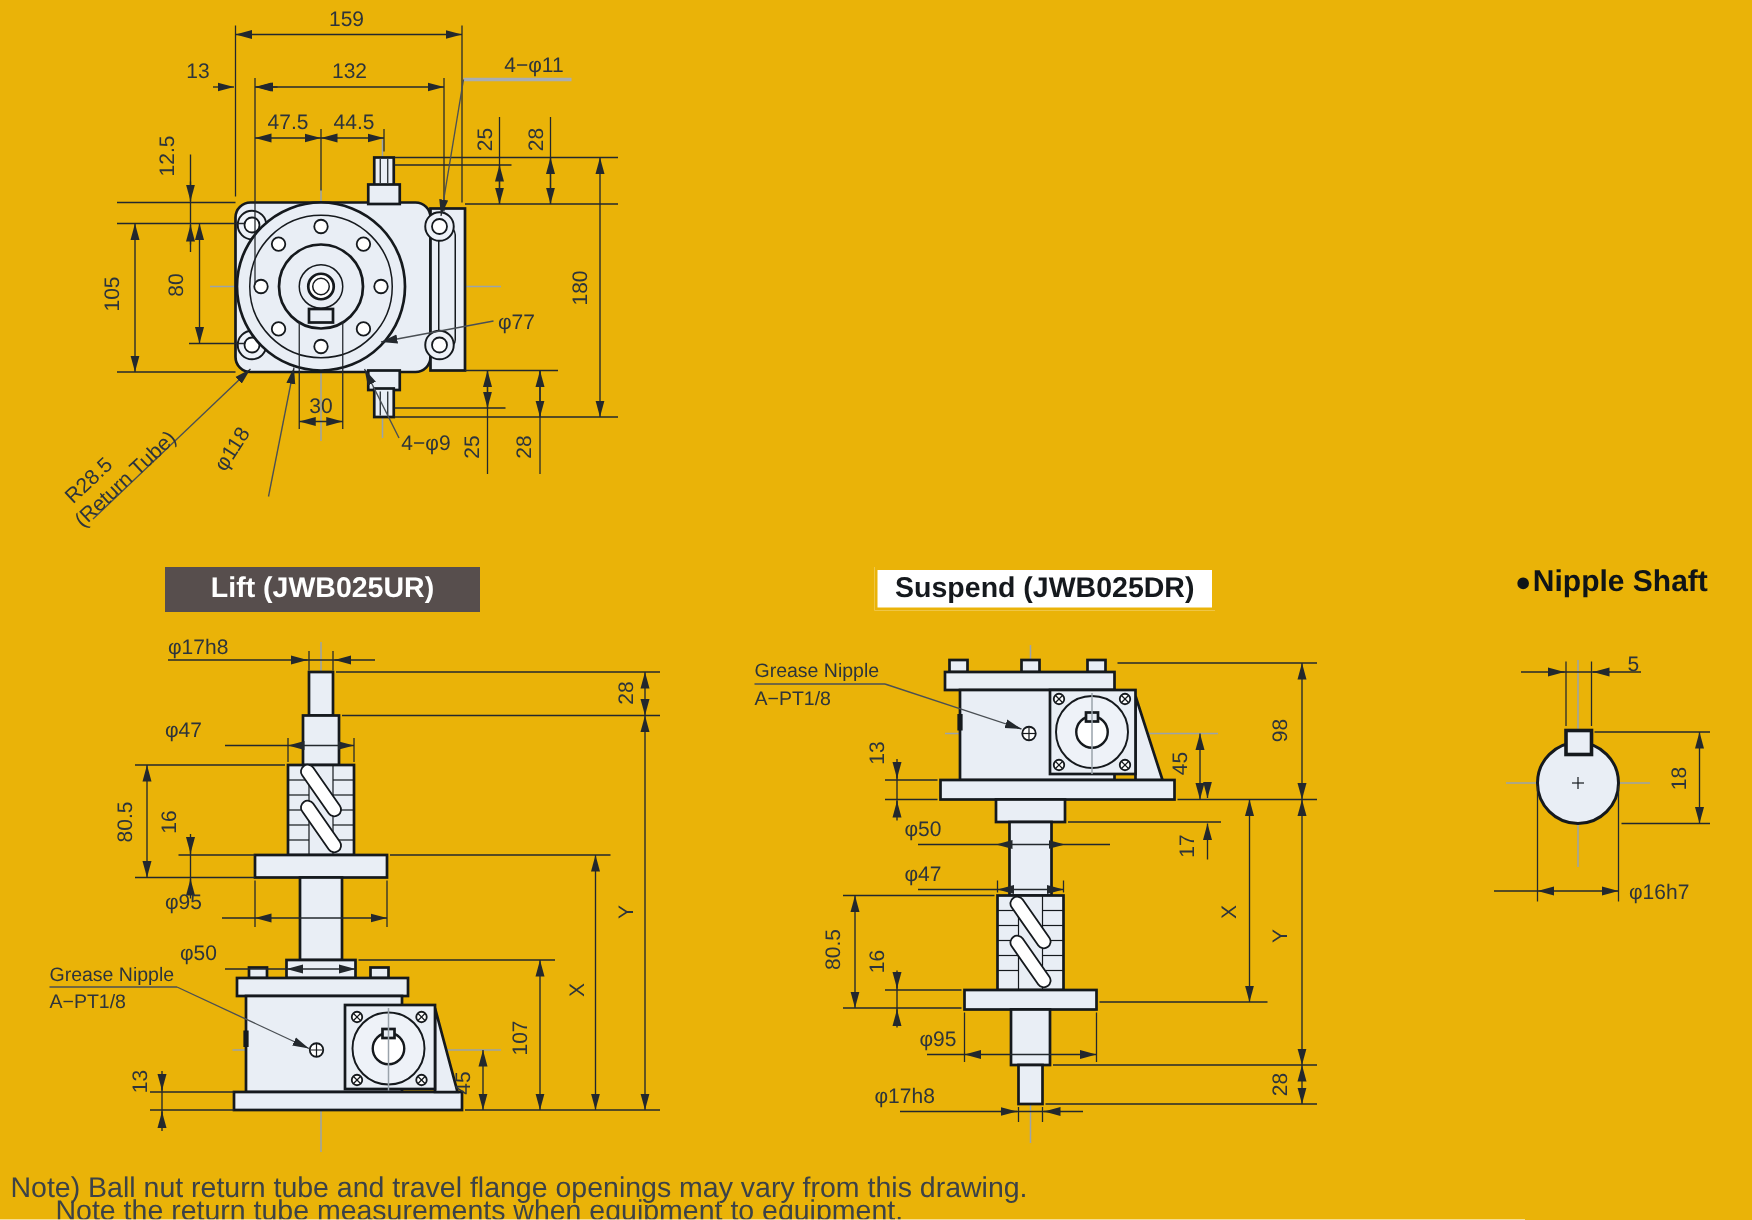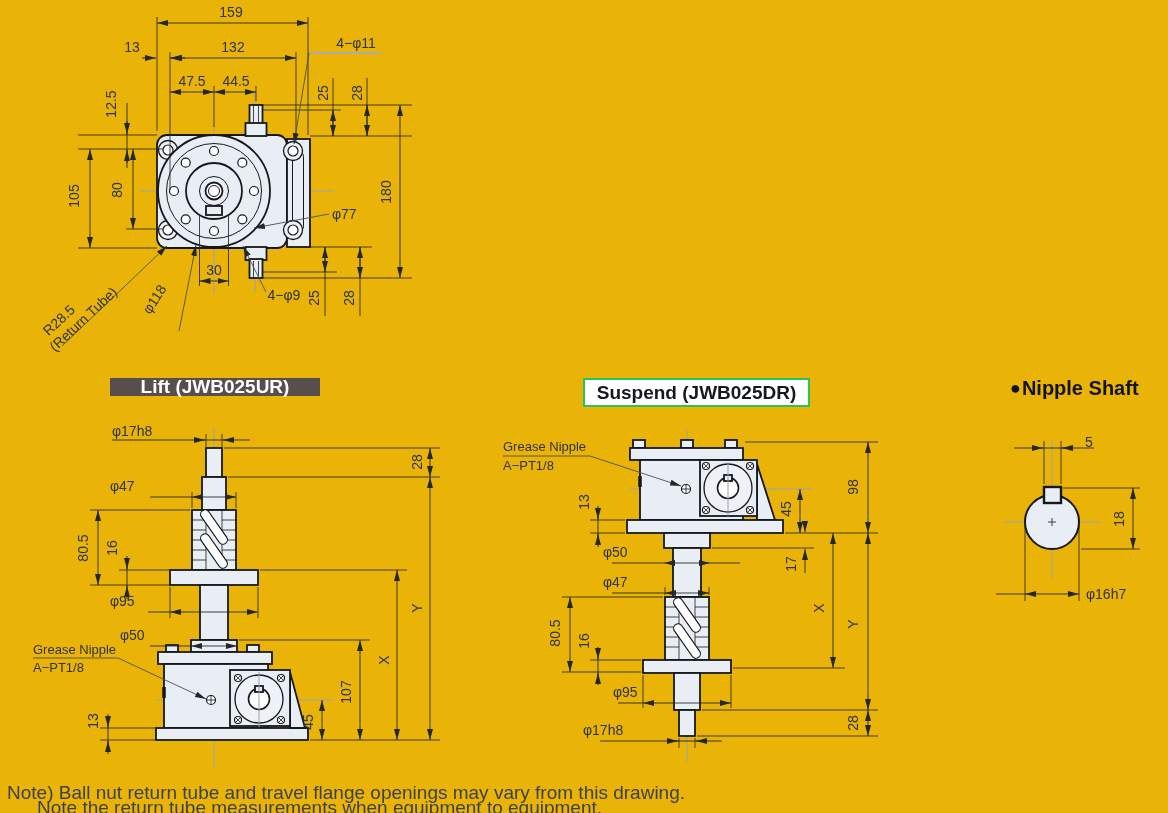--- a/index.html
+++ b/index.html
@@ -13,23 +13,23 @@
   .p2 {fill:#eef2f8;stroke:#15191d;stroke-width:1.3;}
   .pw {fill:#ffffff;stroke:#15191d;stroke-width:1.2;}
   .thin{fill:none;stroke:#15191d;stroke-width:1;}
   .det{stroke:#15191d;stroke-width:0.8;fill:none;}
   .ext{stroke:#23282d;stroke-width:0.85;fill:none;}
   .dim{stroke:#23282d;stroke-width:0.9;fill:none;}
   .cl {stroke:#9aa3ab;stroke-width:1;fill:none;}
   .ldr{stroke:#4a4f54;stroke-width:0.9;fill:none;}
   .hdr{position:absolute;display:flex;align-items:center;justify-content:center;
        font-weight:bold;font-size:19px;}
-  .hdr-lift{left:110px;top:378px;width:210px;height:18px;background:#574e4d;color:#ffffff;}
+  .hdr-lift{left:110px;top:378px;width:210px;height:30px;background:#574e4d;color:#ffffff;}
   .hdr-suspend{left:583px;top:378px;width:223px;height:25px;background:#ffffff;
-       border:2px solid #22c55e;color:#15191d;}
+       border:2px solid #eab308;color:#15191d;}
   .hdr-input{position:absolute;left:1010px;top:377px;font-weight:bold;font-size:20px;
        color:#101417;display:flex;align-items:center;}
   .hdr-input .bullet{font-size:18px;margin-right:1px;}
   .note{position:absolute;left:7px;top:773px;font-size:19px;color:#3c4247;line-height:15px;margin-top:12px;}
   .note .note2{margin-left:30px;}
 </style>
 </head>
 <body>
 
 <div class="canvas">

